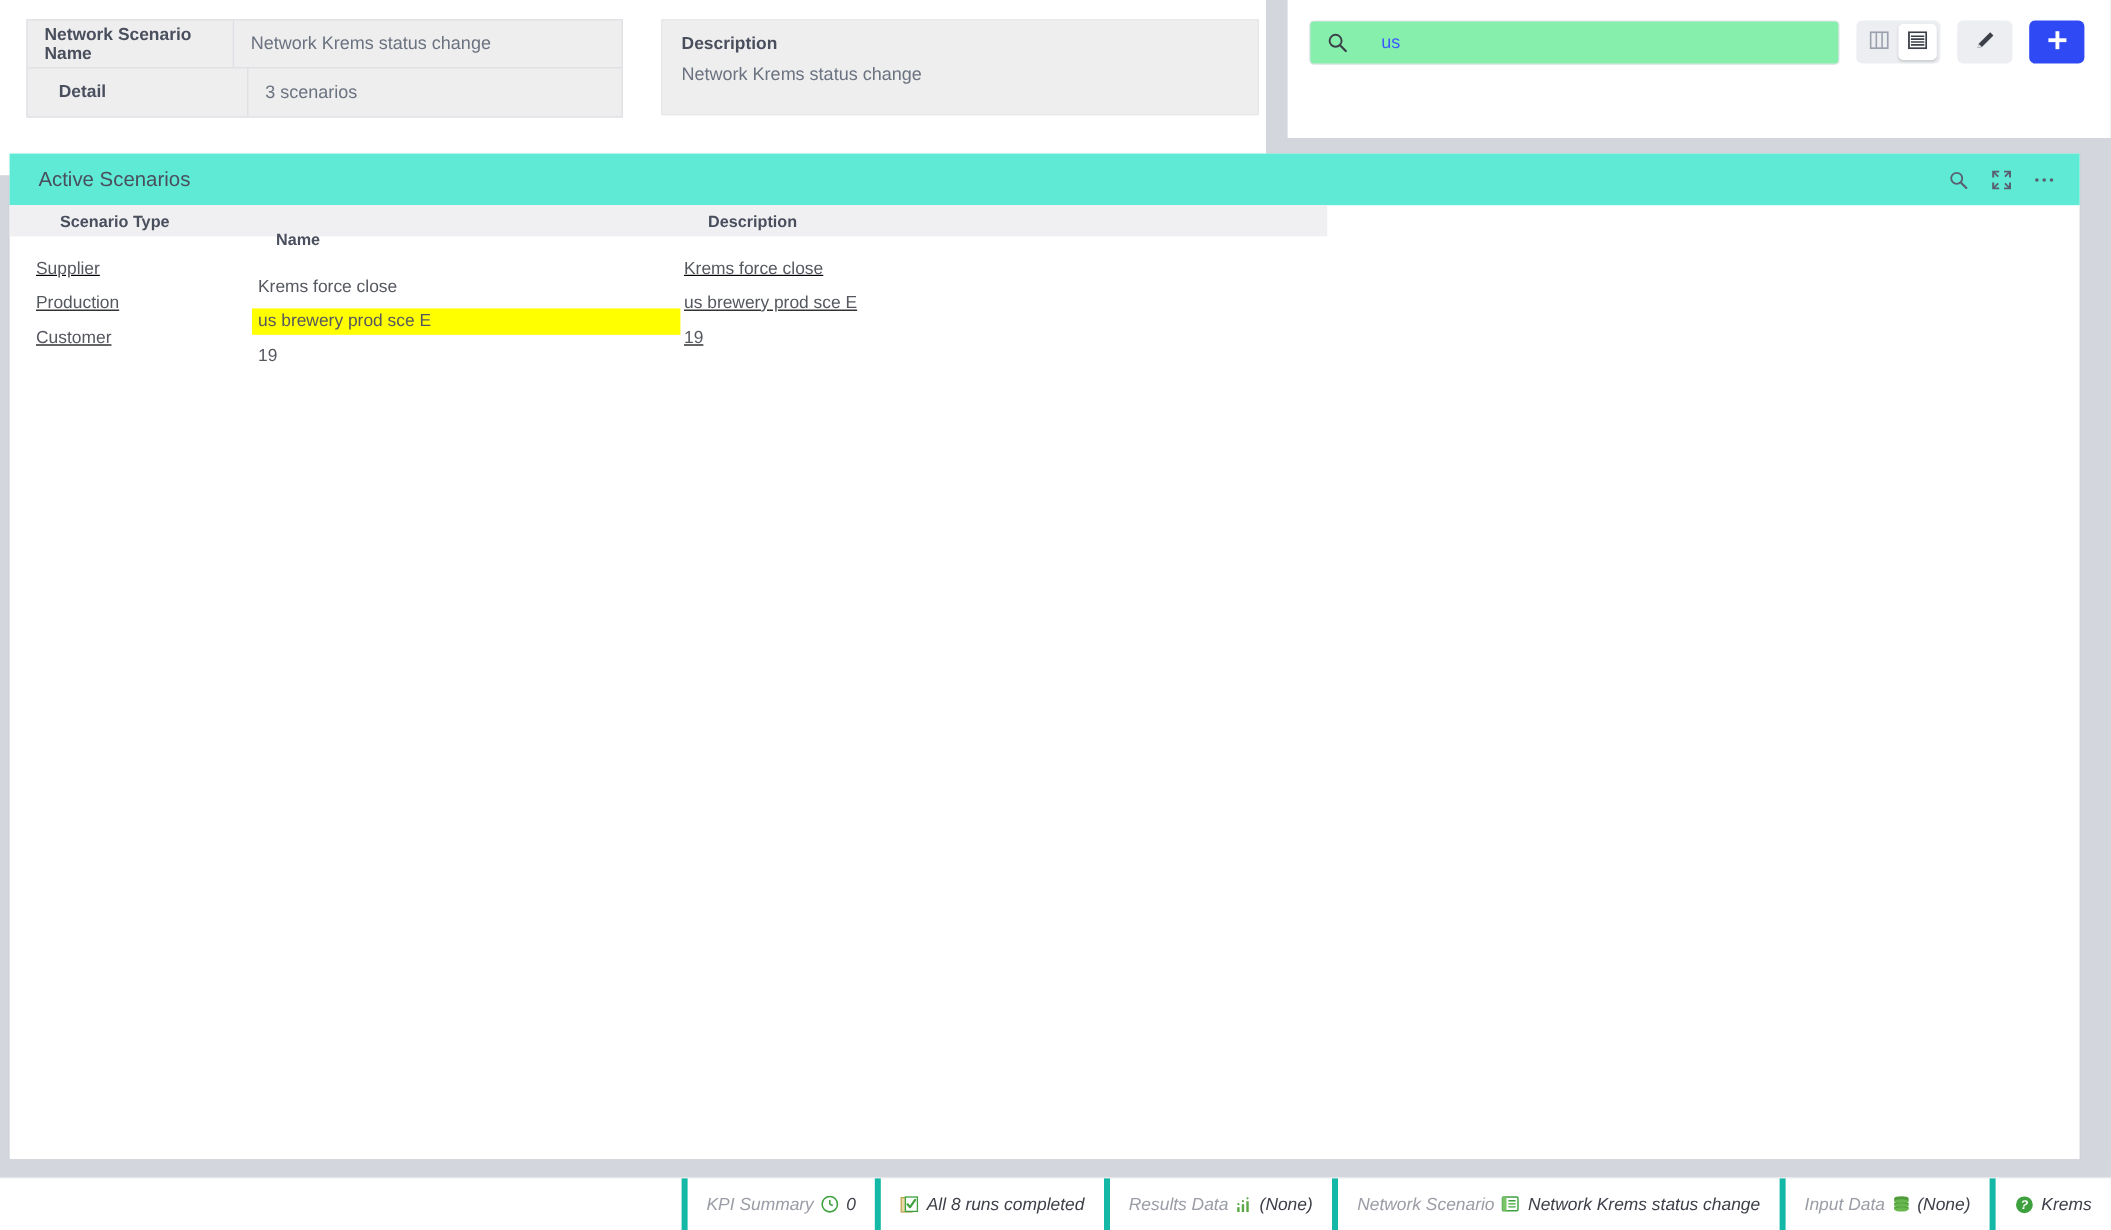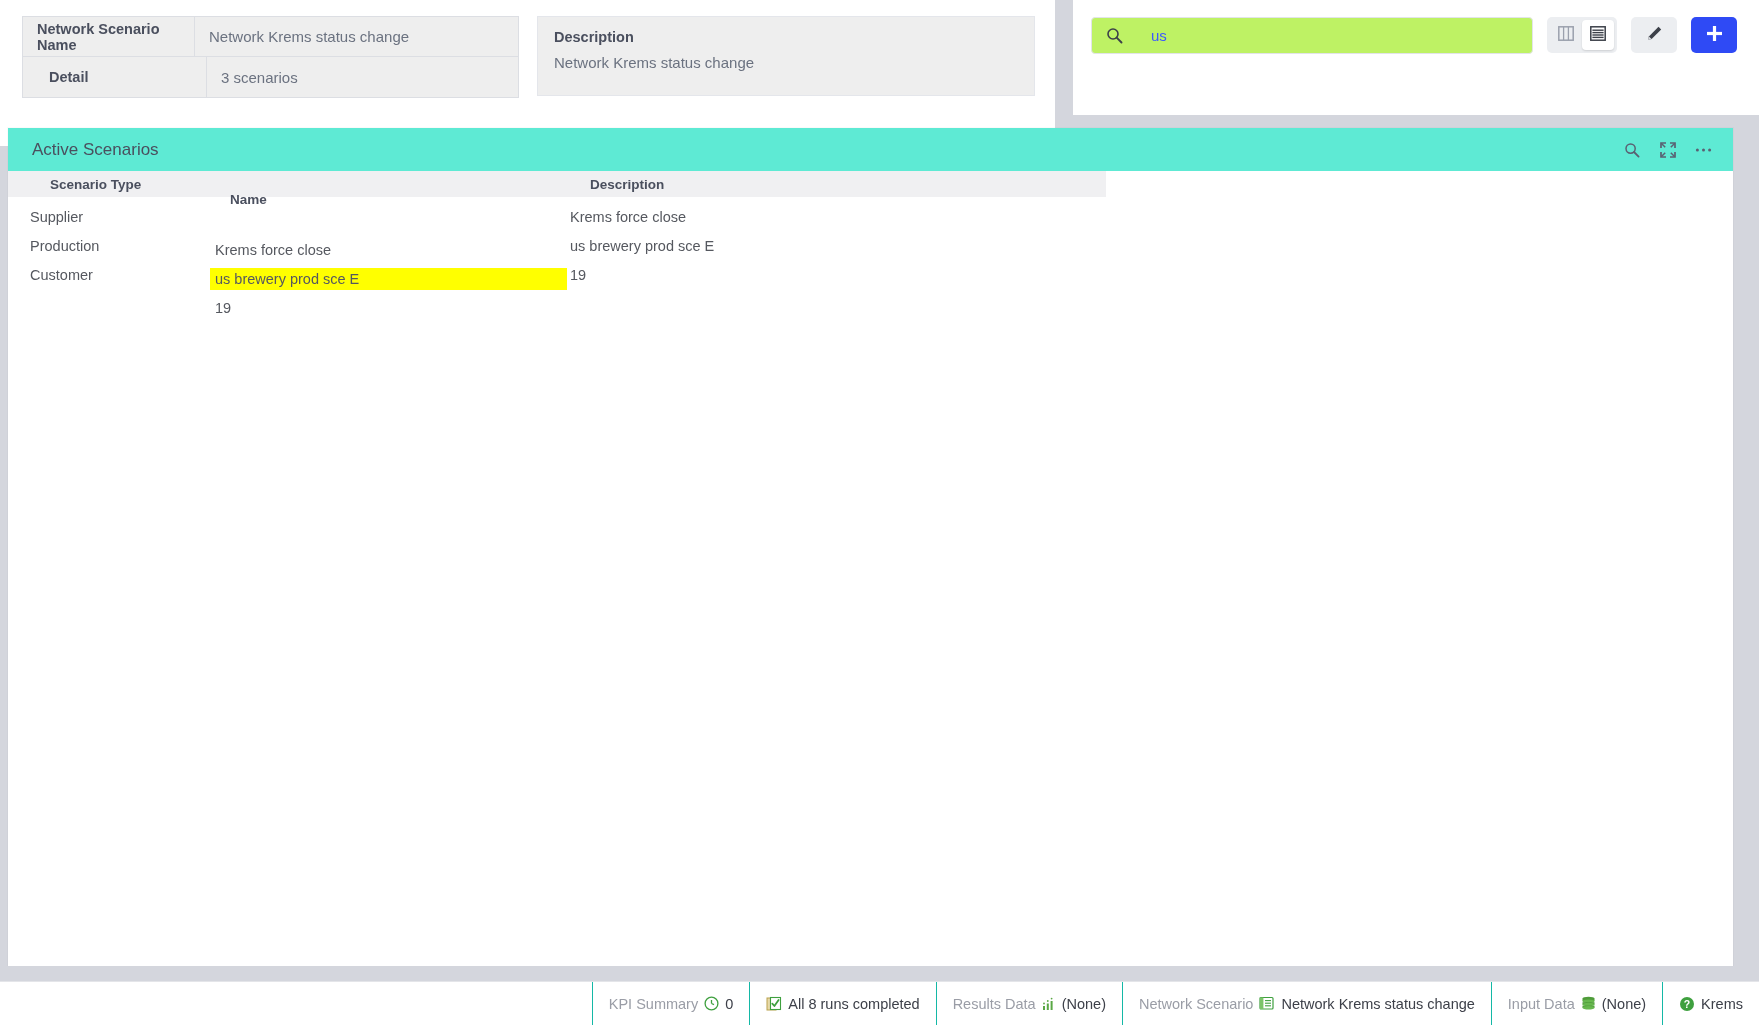--- a/index.html
+++ b/index.html
@@ -21,21 +21,21 @@
     background: #d4d6dd;
   }
 
   .top-left-panel {
     width: 1055px;
     height: 146px;
     background: #ffffff;
     display: flex;
     align-items: flex-start;
     padding: 16px 0 0 22px;
-    gap: 18px;
+    gap: 32px;
   }
 
   
   .info-table {
     width: 497px;
     border: 1px solid #dcdee3;
     background: #eeeeee;
     border-collapse: collapse;
   }
   .info-table .row {
@@ -93,21 +93,21 @@
     align-items: flex-start;
     padding: 17px 22px 0 18px;
     gap: 14px;
   }
 
   .search-box {
     flex: 1;
     height: 37px;
     border: 1px solid #e2e4e9;
     border-radius: 4px;
-    background: #bef264;
+    background: #86efac;
     display: flex;
     align-items: center;
     padding: 0 14px;
     gap: 28px;
   }
   .search-box .mag { width: 17px; height: 17px; flex: none; }
   .search-value {
     font-size: 15px;
     color: #3d5afe;
     background: transparent;
@@ -199,21 +199,22 @@
     padding-left: 20px;
   }
   .tbl-head .th {
     font-size: 13.5px;
     font-weight: bold;
     color: #4a4f5e;
   }
   .tbl-row {
     display: flex;
     height: 29px;
-    align-items: flex-start;
+    align-items: center;
+    text-decoration: underline;
   }
   .tbl-row .td {
     font-size: 14.5px;
     color: #55585f;
   }
   .col-type  { width: 202px; padding-left: 22px; }
   .col-name  { width: 360px; margin-top: 30px; }
   .col-desc  { width: 500px; }
 
   .cell-name-inner {
@@ -236,23 +237,24 @@
     border-top: 1px solid #e4e5e9;
     display: flex;
     justify-content: flex-end;
     align-items: stretch;
   }
   .sb-item {
     display: flex;
     align-items: center;
     gap: 6px;
     padding: 15px 16px;
-    border-left: 1px solid #14b8a6;
+    border-left: 5px solid #14b8a6;
     font-size: 14.5px;
     cursor: pointer;
+    font-style: italic;
   }
   .sb-label { color: #9a9da6; }
   .sb-value { color: #3d4049; font-weight: normal; }
   .sb-icon { display: inline-flex; align-items: center; }
 
   .page-bg-strip {
     position: absolute;
     left: 0; top: 966px;
     width: 1759px; height: 15px;
     background: #d4d6dd;

